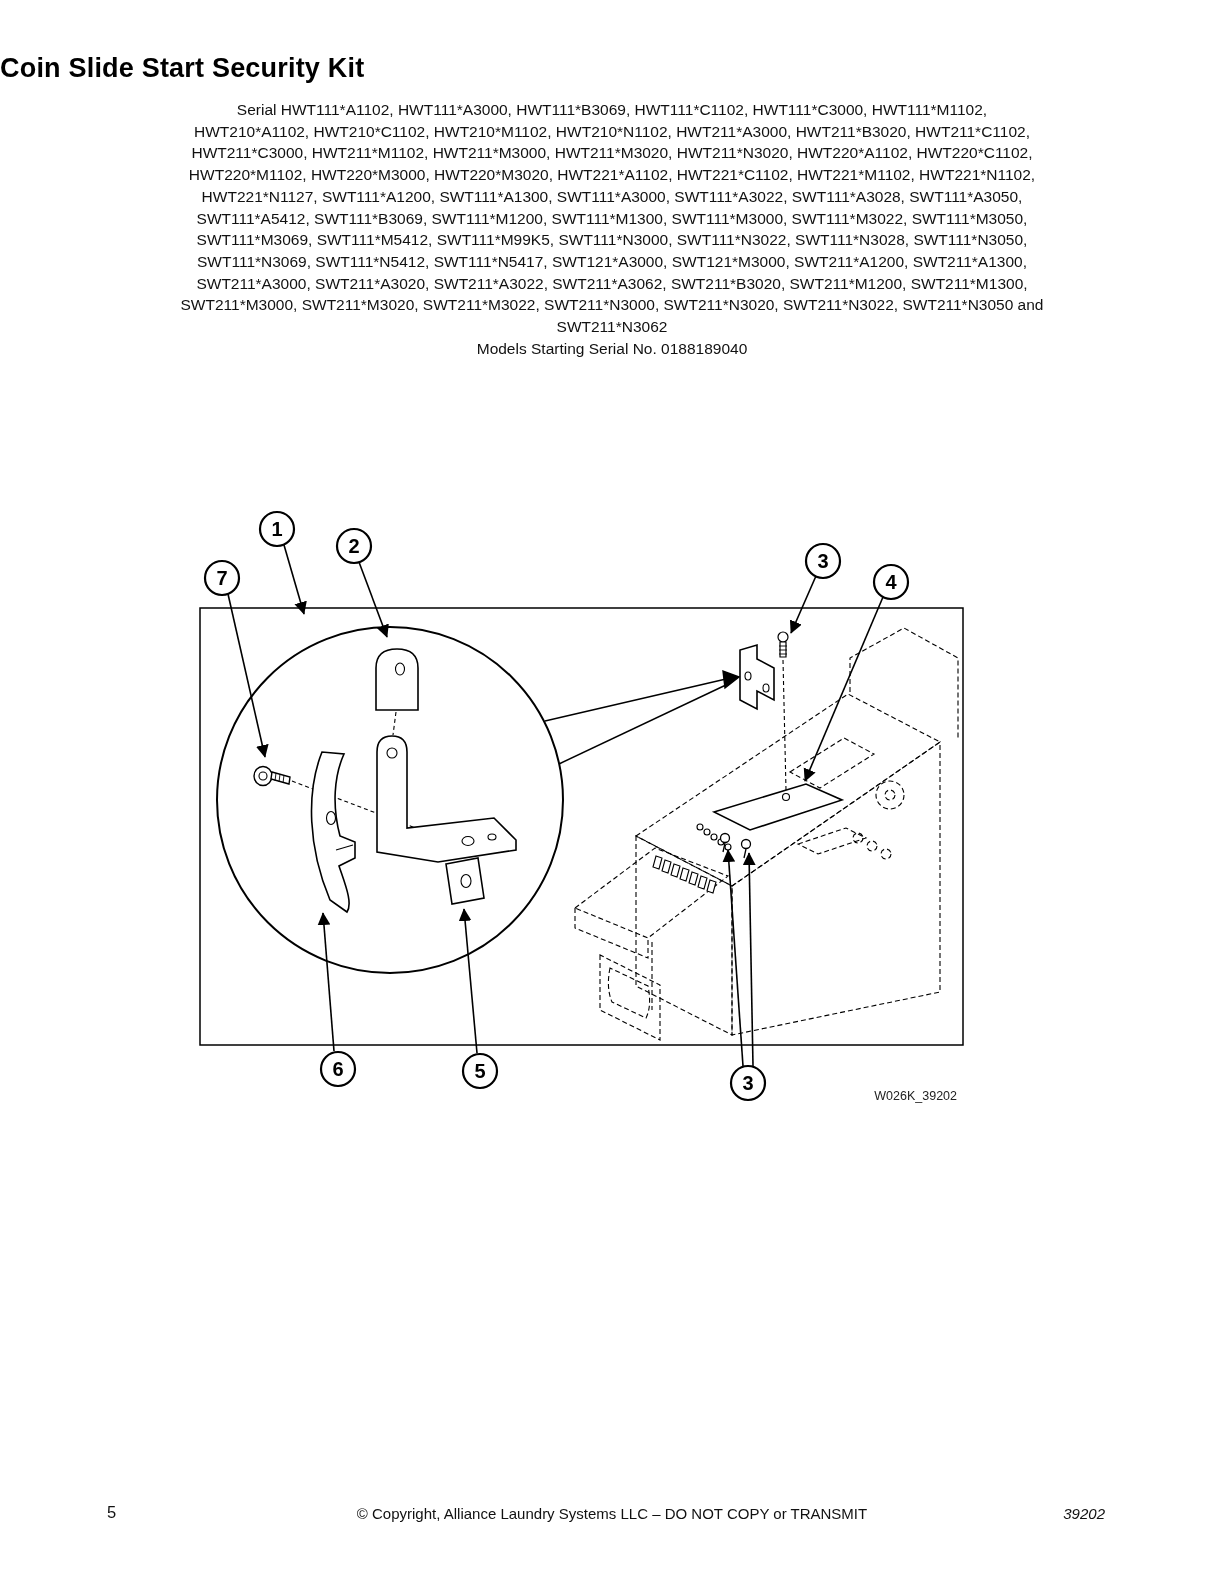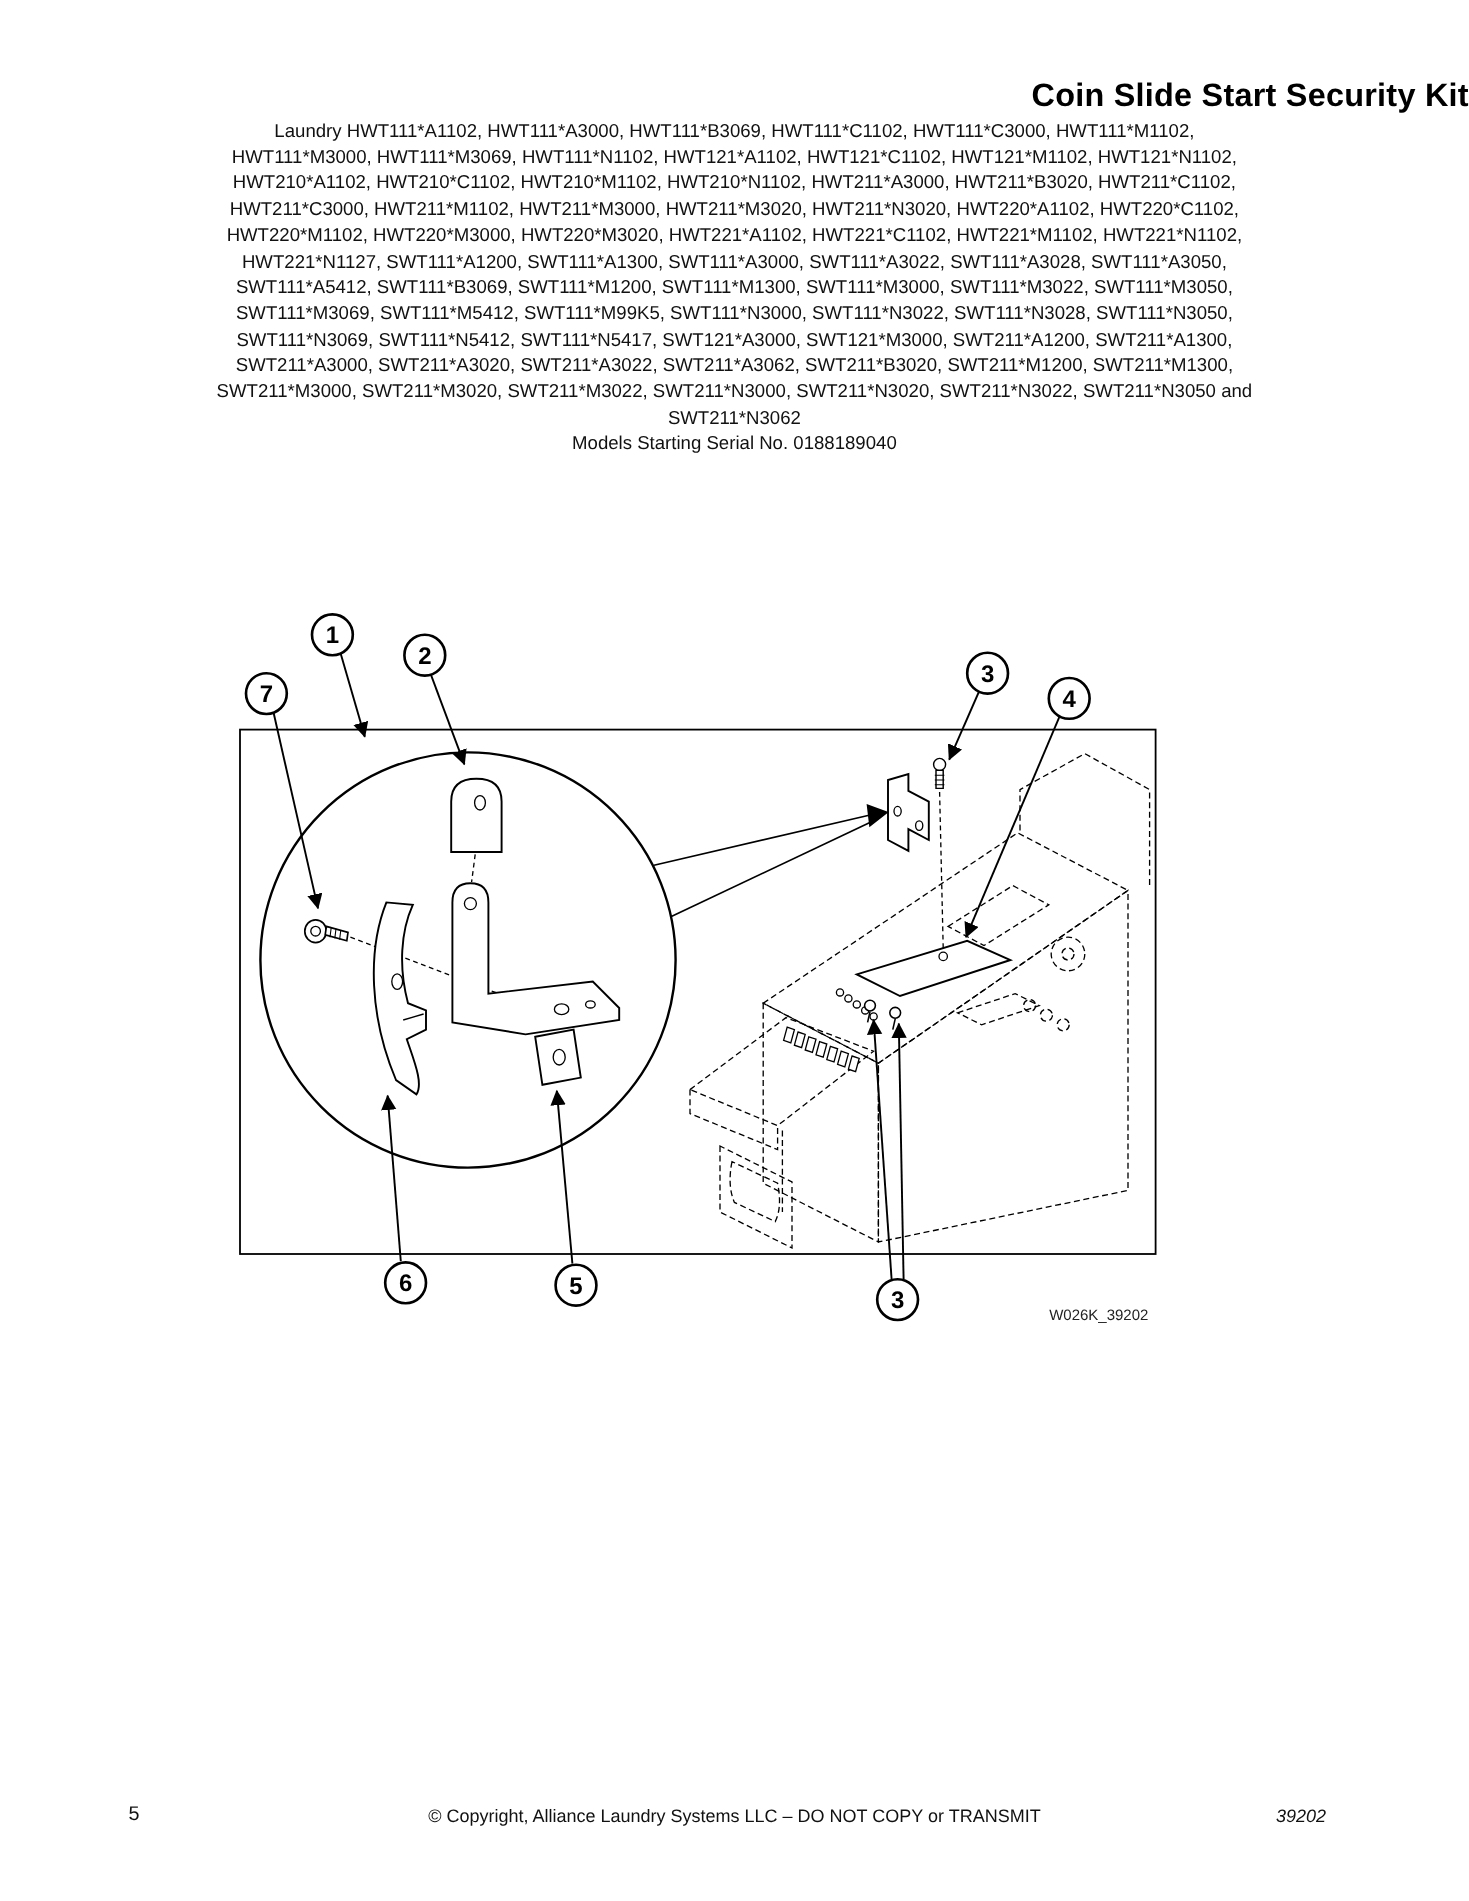--- a/index.html
+++ b/index.html
@@ -2,22 +2,22 @@
 <html><head>
 <meta charset="utf-8">
 <style>
   * { margin:0; padding:0; box-sizing:border-box; }
   html,body { background:#fff; }
   body {
     width:1224px; height:1584px; position:relative;
     color:#000; font-family:"Liberation Sans", sans-serif;
   }
   .page-title {
-    position:absolute; top:64px; left:0; width:100%;
-    text-align:right; font-size:27px; font-weight:700;
+    position:absolute; top:53px; left:0; width:100%;
+    text-align:left; font-size:27px; font-weight:700;
     letter-spacing:0.2px;
   }
   .models-block {
     position:absolute; top:99px; left:55px; right:55px;
     text-align:center; font-size:15.5px; line-height:21.7px;
     color:#111;
   }
   .models-block div { white-space:nowrap; }
   .serial-line { margin-top:0; }
   .diagram-svg { position:absolute; top:500px; left:0; }
@@ -43,22 +43,21 @@
   .page-footer .doc-num {
     position:absolute; right:119px; top:2px; font-size:15px;font-style:italic;
   }
 </style>
 </head>
 <body>
 
 <h1 class="page-title">Coin Slide Start Security Kit</h1>
 
 <div class="models-block">
-  <div>Laundry HWT111*A1102, HWT111*A3000, HWT111*B3069, HWT111*C1102, HWT111*C3000, HWT111*M1102,</div>
-  <div>HWT111*M3000, HWT111*M3069, HWT111*N1102, HWT121*A1102, HWT121*C1102, HWT121*M1102, HWT121*N1102,</div>
+  <div>Serial HWT111*A1102, HWT111*A3000, HWT111*B3069, HWT111*C1102, HWT111*C3000, HWT111*M1102,</div>
   <div>HWT210*A1102, HWT210*C1102, HWT210*M1102, HWT210*N1102, HWT211*A3000, HWT211*B3020, HWT211*C1102,</div>
   <div>HWT211*C3000, HWT211*M1102, HWT211*M3000, HWT211*M3020, HWT211*N3020, HWT220*A1102, HWT220*C1102,</div>
   <div>HWT220*M1102, HWT220*M3000, HWT220*M3020, HWT221*A1102, HWT221*C1102, HWT221*M1102, HWT221*N1102,</div>
   <div>HWT221*N1127, SWT111*A1200, SWT111*A1300, SWT111*A3000, SWT111*A3022, SWT111*A3028, SWT111*A3050,</div>
   <div>SWT111*A5412, SWT111*B3069, SWT111*M1200, SWT111*M1300, SWT111*M3000, SWT111*M3022, SWT111*M3050,</div>
   <div>SWT111*M3069, SWT111*M5412, SWT111*M99K5, SWT111*N3000, SWT111*N3022, SWT111*N3028, SWT111*N3050,</div>
   <div>SWT111*N3069, SWT111*N5412, SWT111*N5417, SWT121*A3000, SWT121*M3000, SWT211*A1200, SWT211*A1300,</div>
   <div>SWT211*A3000, SWT211*A3020, SWT211*A3022, SWT211*A3062, SWT211*B3020, SWT211*M1200, SWT211*M1300,</div>
   <div>SWT211*M3000, SWT211*M3020, SWT211*M3022, SWT211*N3000, SWT211*N3020, SWT211*N3022, SWT211*N3050 and</div>
   <div>SWT211*N3062</div>

